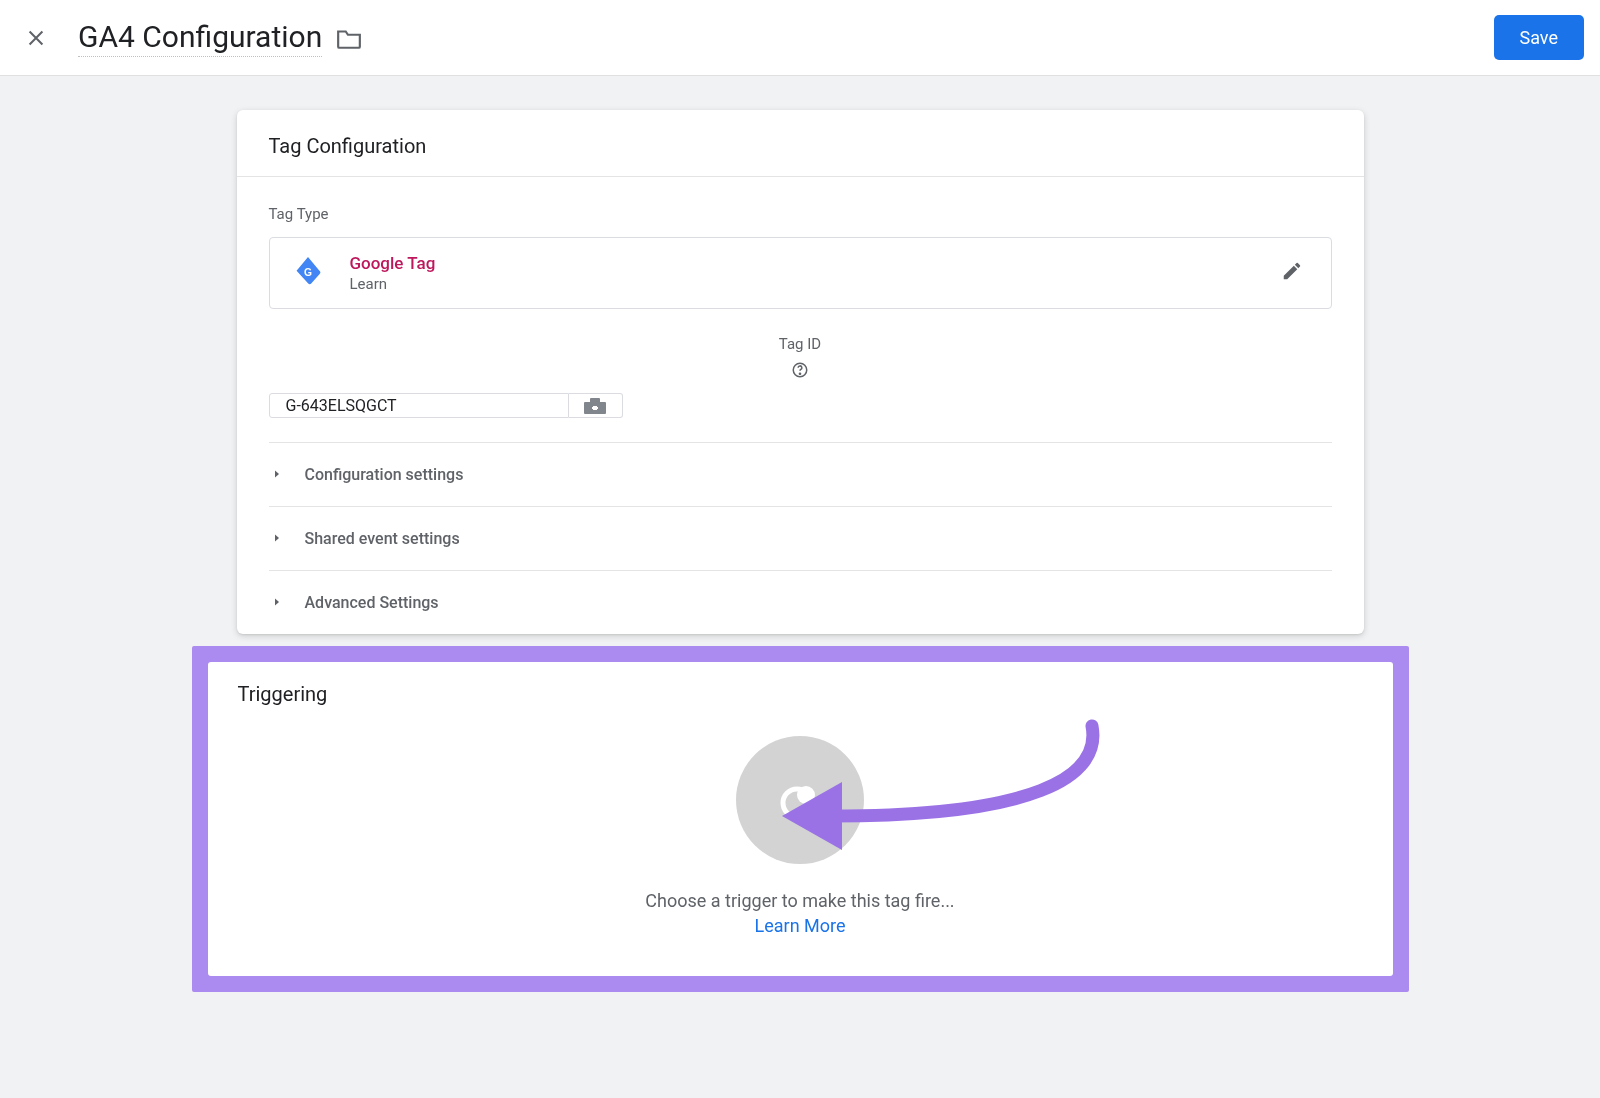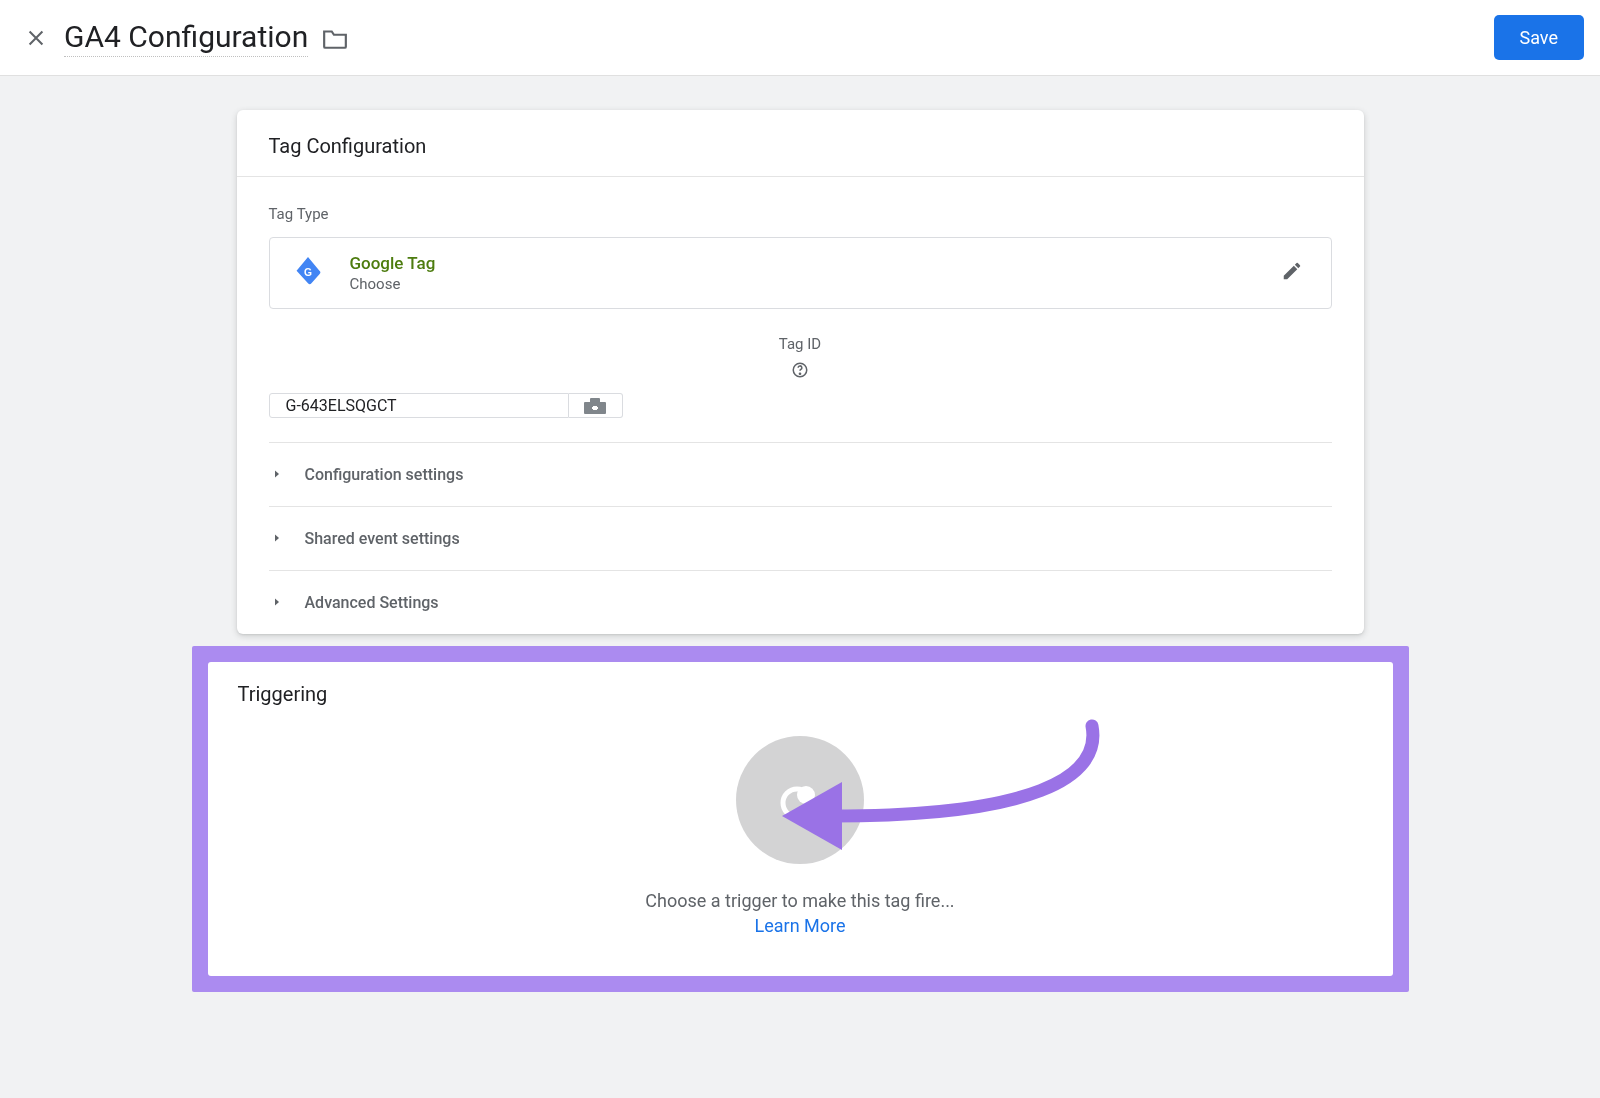--- a/index.html
+++ b/index.html
@@ -21,21 +21,21 @@
   }
   .close-btn {
     width: 40px; height: 40px;
     display:flex; align-items:center; justify-content:center;
     color:#5f6368;
     cursor:pointer;
     border-radius:50%;
   }
   .title-wrap {
     display:flex; align-items:center; gap:14px;
-    margin-left: 8px;
+    margin-left: 22px;
     flex:1;
   }
   .title {
     font-size: 30px;
     font-weight: 400;
     color:#202124;
     border-bottom: 1.5px dotted #c0c0c0;
     padding-bottom: 2px;
   }
   .folder-icon { color:#5f6368; display:flex; }
@@ -83,21 +83,21 @@
     display:flex;
     align-items:center;
     gap: 24px;
     cursor:pointer;
   }
   .tag-icon {
     width:36px; height:36px;
     display:flex; align-items:center; justify-content:center;
   }
   .tag-type-text { flex:1; }
-  .tag-type-name { font-size:17px; color:#4d7c0f; font-weight:500; }
+  .tag-type-name { font-size:17px; color:#be185d; font-weight:500; }
   .tag-type-vendor { font-size:15px; color:#5f6368; margin-top:2px; }
   .edit-icon { color:#5f6368; cursor:pointer; padding:8px; }
   .tagid-row {
     display:flex; align-items:stretch; gap:0;
     margin-bottom: 24px;
   }
   .tagid-input {
     border:1px solid #dadce0;
     border-radius:3px 0 0 3px;
     padding: 2px 16px;
@@ -186,21 +186,21 @@
 
       <div class="tag-type-box">
         <div class="tag-icon">
           <svg width="28" height="32" viewBox="0 0 24 28">
               <path fill="#4285f4" d="M12 0 L22 12 a2 2 0 0 1 0 3 L15 23 a2 2 0 0 1 -3 0 L2 12 Z"></path>
               <text x="12" y="17" font-size="9" fill="#fff" text-anchor="middle" font-family="Arial" font-weight="bold">G</text>
             </svg>
         </div>
         <div class="tag-type-text">
           <div class="tag-type-name">Google Tag</div>
-          <div class="tag-type-vendor">Choose</div>
+          <div class="tag-type-vendor">Learn</div>
         </div>
         <div class="edit-icon">
           <svg width="22" height="22" viewBox="0 0 24 24" fill="currentColor">
               <path d="M3 17.25V21h3.75l11-11-3.75-3.75-11 11zM20.7 7.04a1 1 0 0 0 0-1.41l-2.34-2.34a1 1 0 0 0-1.41 0l-1.83 1.83 3.75 3.75 1.83-1.83z"></path>
             </svg>
         </div>
       </div>
 
       <div class="label-small" style="margin-top:26px;flex-direction:column;">
         <span>Tag ID</span>

